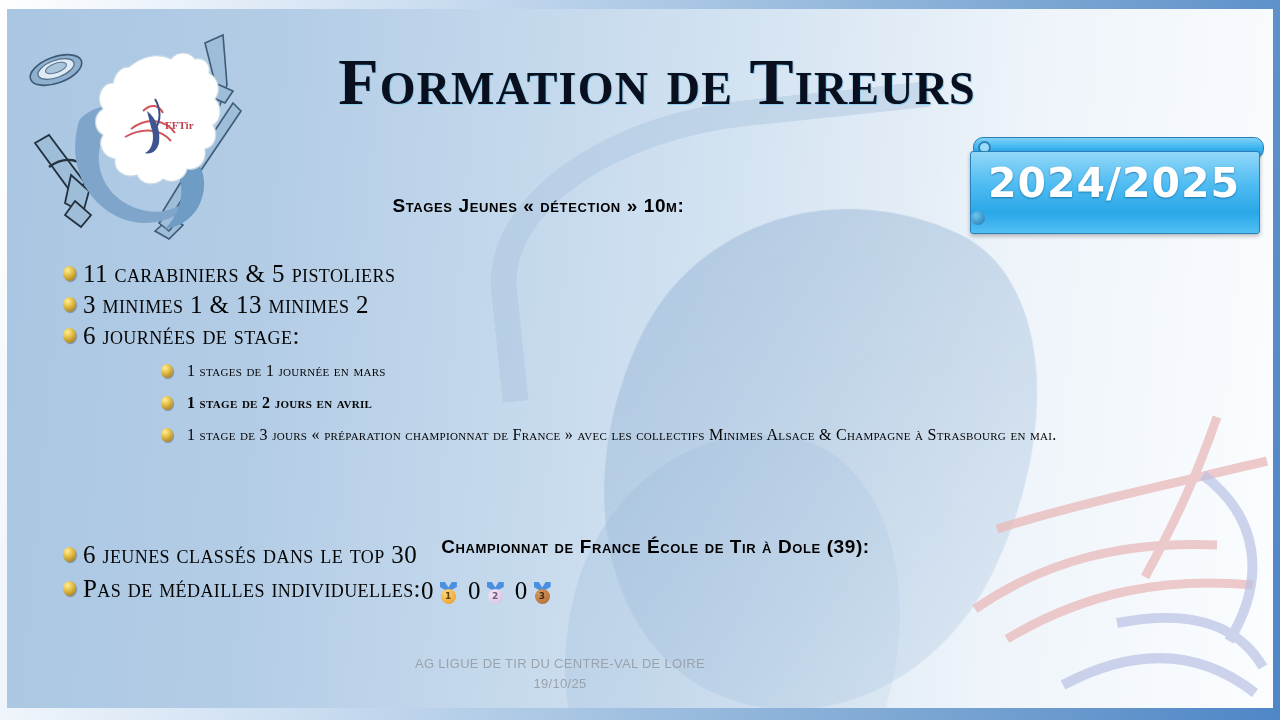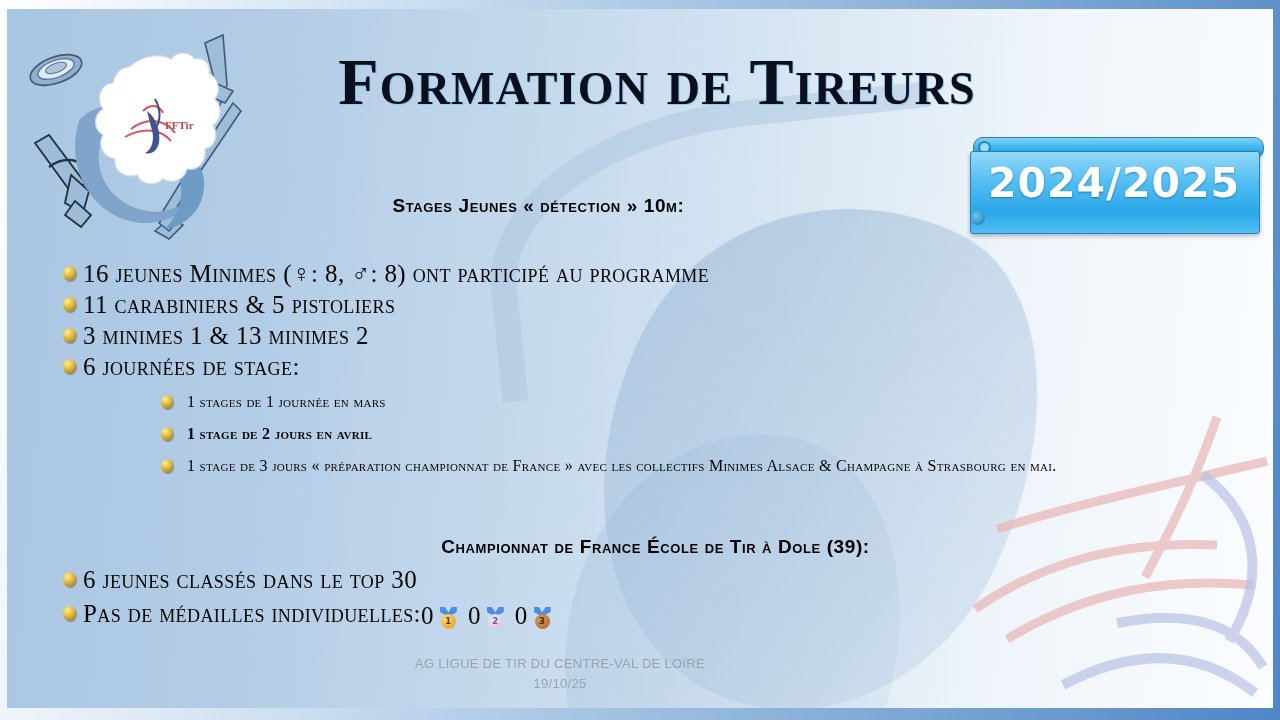--- a/index.html
+++ b/index.html
@@ -227,24 +227,20 @@
       <div class="body"></div>
       <div class="knob"></div>
       <div id="year-text">2024/2025</div>
     </div>
 
     <div class="section-head" id="head-1">Stages Jeunes « détection » 10m:</div>
 
     <div class="blist" style="top:249px;">
       <div class="bullet lvl1">
         <span class="dot"></span>
-        <span>16 jeunes Minimes (♀: 8, ♂: 8) ont participé au programme</span>
-      </div>
-      <div class="bullet lvl1">
-        <span class="dot"></span>
         <span>11 carabiniers &amp; 5 pistoliers</span>
       </div>
       <div class="bullet lvl1">
         <span class="dot"></span>
         <span>3 minimes 1 &amp; 13 minimes 2</span>
       </div>
       <div class="bullet lvl1">
         <span class="dot"></span>
         <span>6 journées de stage:</span>
       </div>
@@ -258,21 +254,21 @@
         <span>1 stage de 2 jours en avril</span>
       </div>
       <div class="bullet lvl2" style="margin-top:3px;width:1100px;">
         <span class="dot"></span>
         <span class="cont">1 stage de 3 jours « préparation championnat de France » avec les collectifs Minimes Alsace &amp; Champagne à Strasbourg en mai.</span>
       </div>
     </div>
 
     <div class="section-head" id="head-2">Championnat de France École de Tir à Dole (39):</div>
 
-    <div class="blist" style="top:555px;">
+    <div class="blist" style="top:530px;">
       <div class="bullet lvl1">
         <span class="dot"></span>
         <span>6 jeunes classés dans le top 30</span>
       </div>
       <div class="bullet lvl1" style="margin-top:3px;">
         <span class="dot"></span>
         <span>Pas de médailles individuelles:</span><span class="medals"><span>0</span><span class="medal gold">
               <span class="rib"></span>
               <span class="disc">1</span>
             </span><span>0</span><span class="medal silver">

